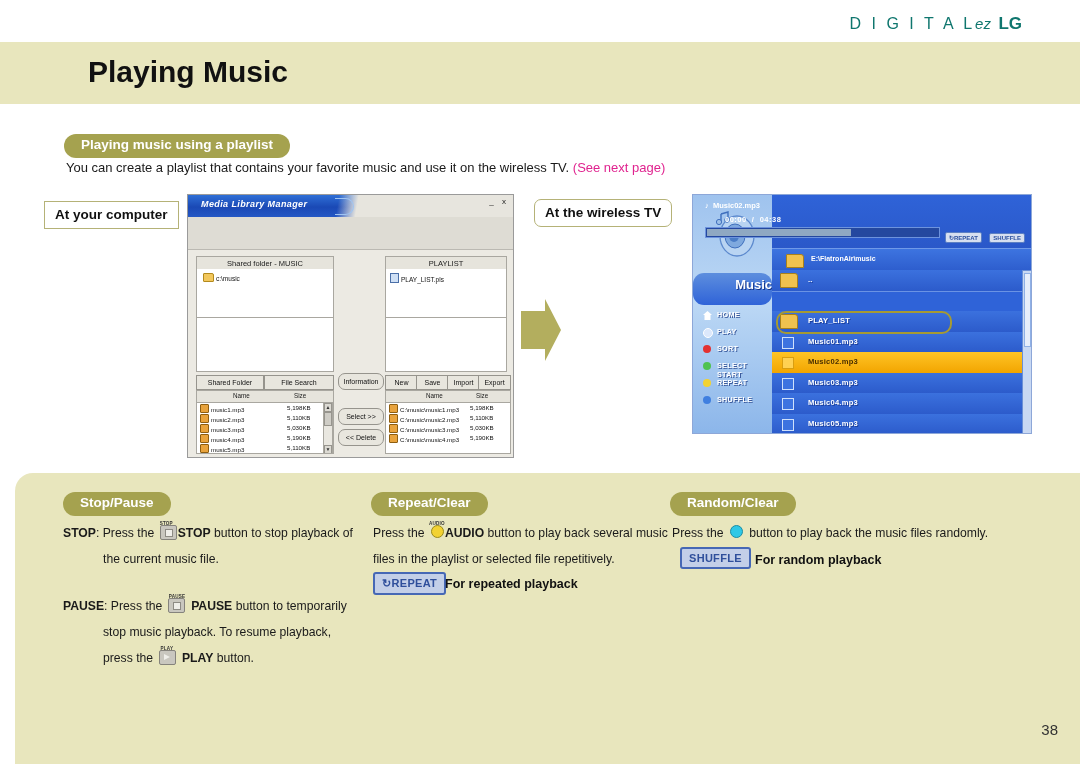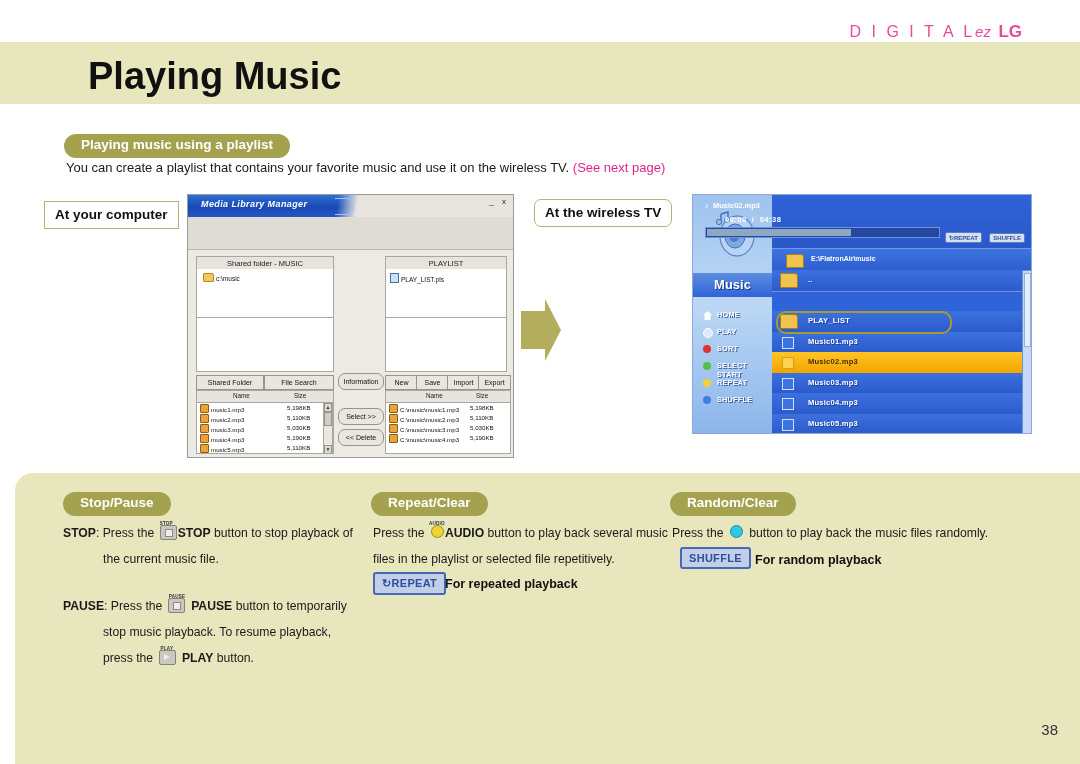--- a/index.html
+++ b/index.html
@@ -3,36 +3,36 @@
 <meta charset="utf-8">
 <style>
   html,body{margin:0;padding:0;}
   body{
     width:1080px;height:764px;background:#ffffff;
     font-family:"Liberation Sans", sans-serif;
     position:relative;overflow:hidden;
   }
   
   .brand{
-    position:absolute;top:22px;right:58px;
-    font-size:16px;letter-spacing:3px;color:#ec4899;font-weight:400;
+    position:absolute;top:14px;right:58px;
+    font-size:16px;letter-spacing:3px;color:#0f766e;font-weight:400;
     font-family:"Liberation Sans", sans-serif;
     white-space:nowrap;
   }
   .brand .ez{font-style:italic;font-size:15px;letter-spacing:0;}
   .brand .lg{font-weight:bold;letter-spacing:0;font-size:17px;}
 
   
   .title-band{
     position:absolute;left:0;top:42px;width:1080px;height:62px;
     background:#e8e6bd;
   }
   .page-title{
     position:absolute;left:88px;top:55px;
-    font-size:38px;font-weight:bold;color:#111;letter-spacing:0px;text-align:right;
+    font-size:30px;font-weight:bold;color:#111;letter-spacing:0px;text-align:right;
   }
 
   
   .pill{
     display:inline-block;background:#a5a24f;color:#ffffff;
     border-radius:14px;padding:4px 17px 5px 17px;
     font-size:13.5px;font-weight:bold;line-height:1.1;
   }
   .sec-pill{position:absolute;left:64px;top:134px;}
   .intro{
@@ -120,24 +120,25 @@
   .tv{
     position:absolute;left:692px;top:194px;width:338px;height:238px;
     background:#2f63d8;overflow:hidden;border:1px solid #8da7d8;
   }
   .tv-left{
     position:absolute;left:0;top:0;width:79px;height:238px;
     background:linear-gradient(180deg,#9fc3ee 0%,#bcd8f5 45%,#8cb6ea 100%);
   }
   .tv-speaker{position:absolute;left:14px;top:16px;width:52px;height:50px;}
   .tv-musiclbl{
-    position:absolute;left:0;top:78px;width:79px;height:24px;
+    position:absolute;left:0;top:78px;width:79px;height:32px;
     background:linear-gradient(180deg,#5d8ede 0%,#2f63d8 100%);
-    color:#ffffff;font-size:13px;font-weight:bold;text-align:center;line-height:24px;
+    color:#ffffff;font-size:13px;font-weight:bold;text-align:right;line-height:24px;
     text-shadow:1px 1px 0 #17388c;
+    border-radius:11px;
   }
   .tv-menu{position:absolute;left:6px;top:112px;width:73px;}
   .tv-menu .mi{position:relative;height:17px;font-size:7.2px;font-weight:bold;color:#ffffff;
     text-shadow:1px 1px 0 #3a5a9c;letter-spacing:.3px;}
   .tv-menu .mi .dot{position:absolute;left:4px;top:4px;width:8px;height:8px;border-radius:50%;}
   .tv-menu .mi .t{position:absolute;left:18px;top:3px;}
 
   .tv-top{position:absolute;left:79px;top:0;width:259px;height:53px;
     background:linear-gradient(180deg,#2f63d8 0%,#2a58c9 100%);}
   .tv-track{position:absolute;left:12px;top:6px;font-size:7.5px;color:#ffffff;font-weight:bold;}

